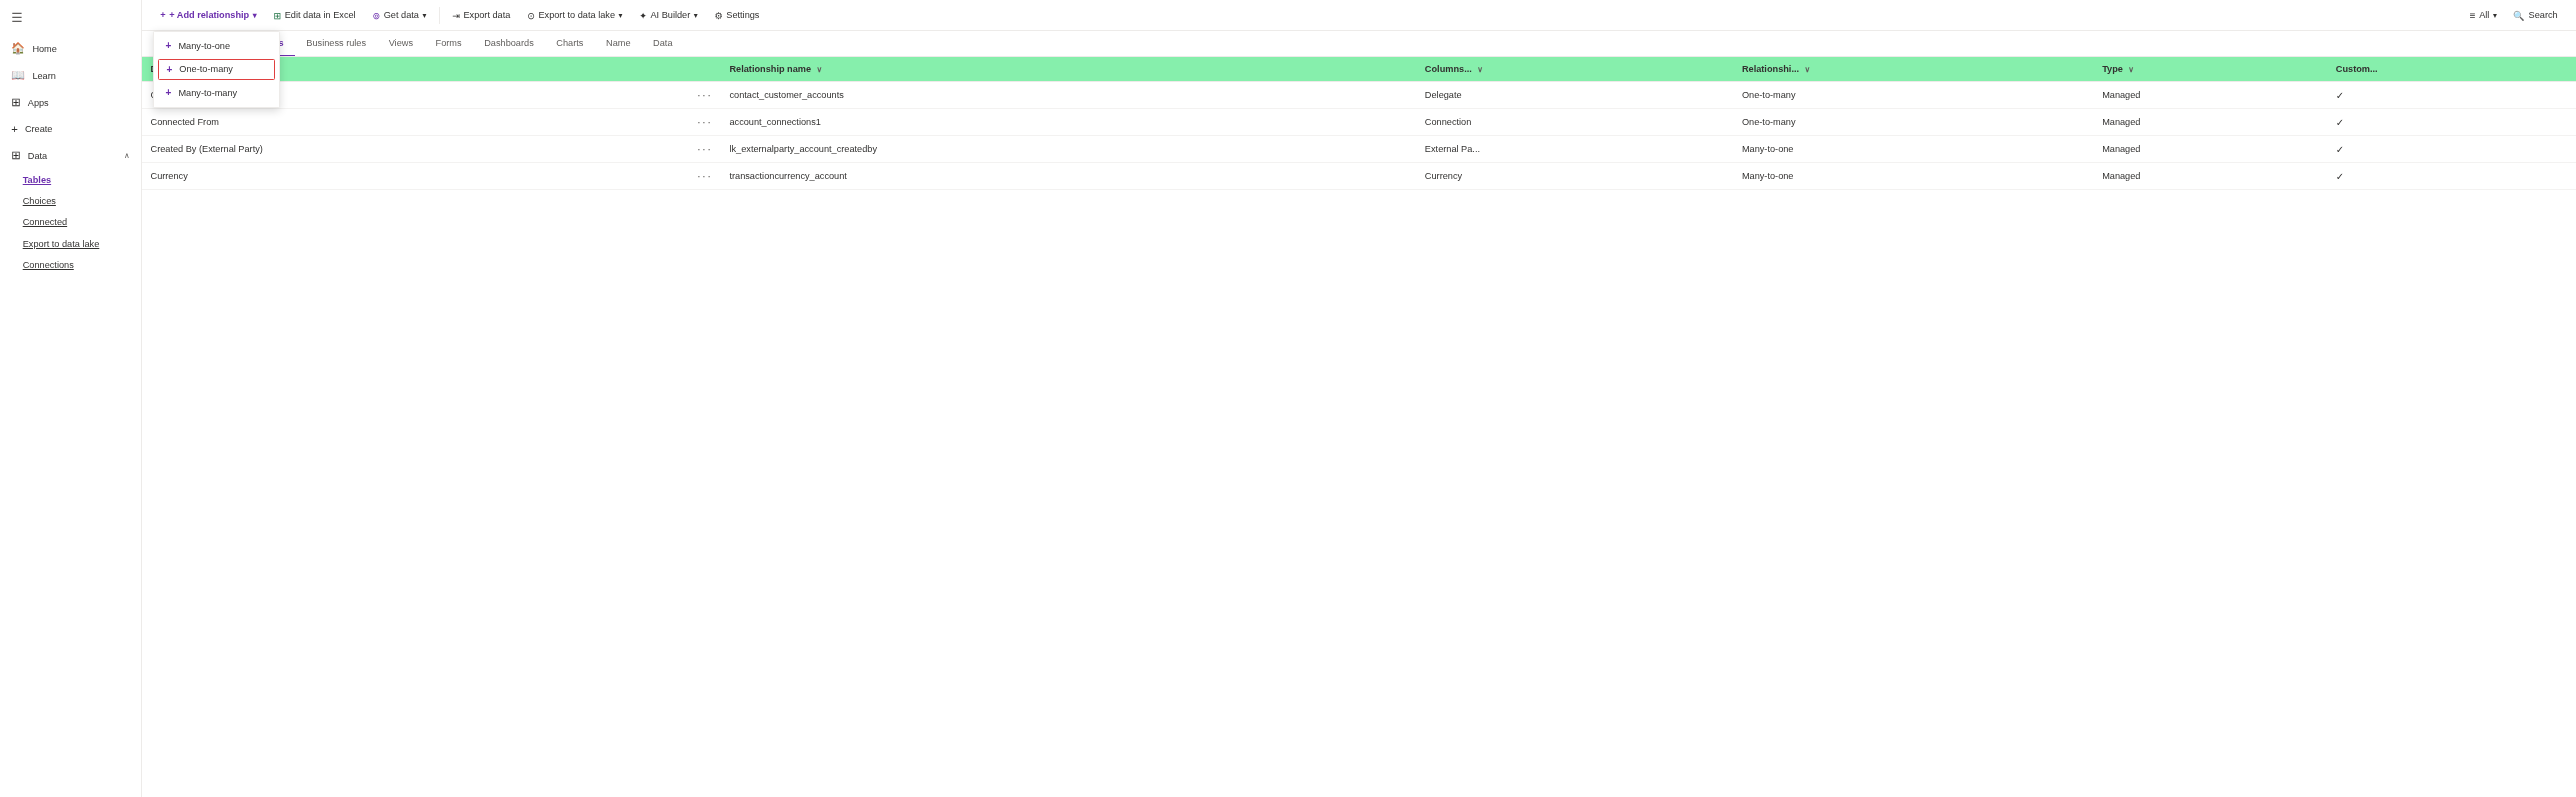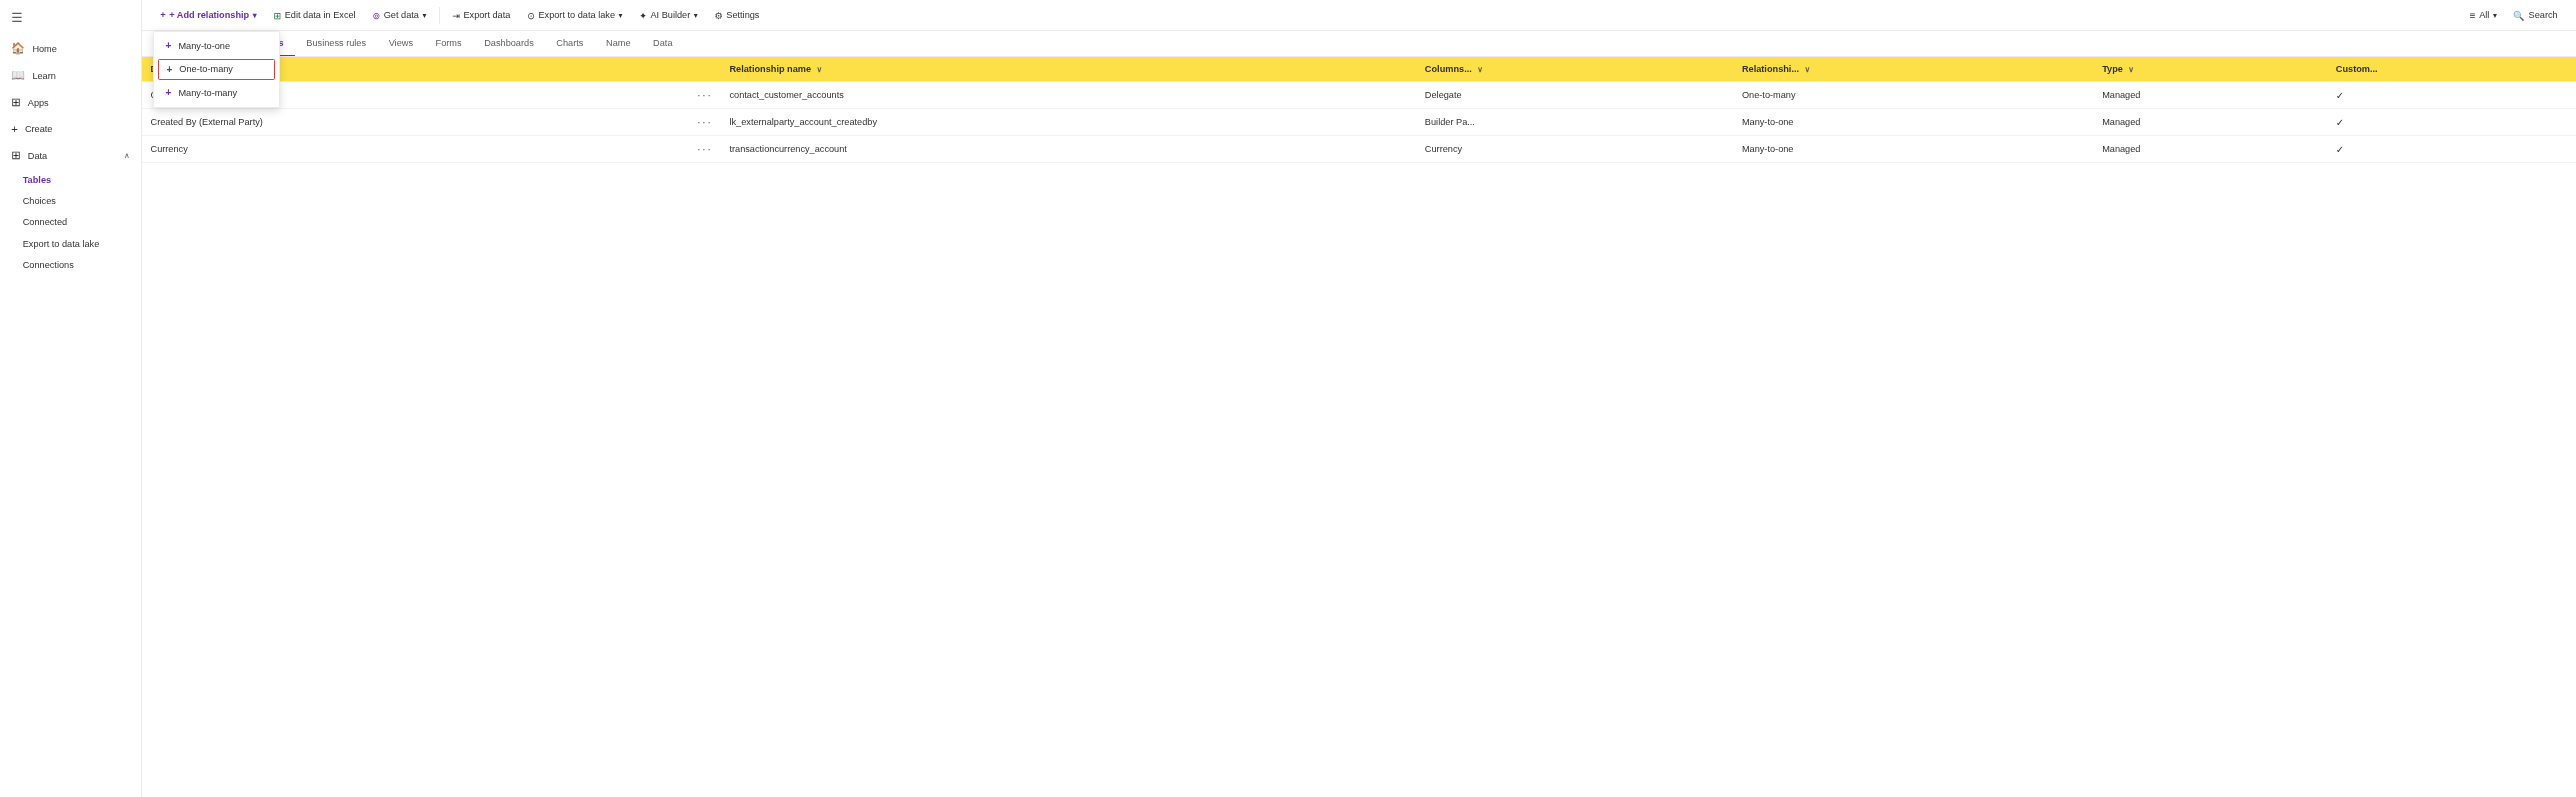--- a/index.html
+++ b/index.html
@@ -31,20 +31,21 @@
       gap: 7px;
       font-size: 9.2px;
     }
     .sidebar-nav-icon { font-size: 11.3px; }
     .sidebar-sub-item {
       padding: 5.7px 11.3px 5.7px 22.7px;
       cursor: pointer;
       color: #323130;
       font-size: 9.2px;
       font-weight: 600;
+      text-decoration: underline;
     }
     .sidebar-sub-item.active { color: #6b2fad; font-weight: 700; }
     .sidebar-sub-item-normal { font-weight: 400; }
 
     
     .main-area {
       flex: 1;
       display: flex;
       flex-direction: column;
       overflow: hidden;
@@ -154,21 +155,21 @@
     .table-container {
       flex: 1;
       overflow: auto;
     }
     table {
       width: 100%;
       border-collapse: collapse;
       font-size: 9.2px;
     }
     thead tr {
-      background: #fde047;
+      background: #86efac;
       border-bottom: 0.7px solid #edebe9;
     }
     th {
       text-align: left;
       padding: 7px 8.5px;
       font-weight: 600;
       color: #323130;
       white-space: nowrap;
       border-bottom: 0.7px solid #edebe9;
     }
@@ -370,24 +371,33 @@
       <tr>
     <td>Company Name</td>
     <td><span class="ellipsis-btn">···</span></td>
     <td>contact_customer_accounts</td>
     <td>Delegate</td>
     <td>One-to-many</td>
     <td>Managed</td>
     <td><span class="checkmark">✓</span></td>
   </tr>
           <tr>
+    <td>Connected From</td>
+    <td><span class="ellipsis-btn">···</span></td>
+    <td>account_connections1</td>
+    <td>Connection</td>
+    <td>One-to-many</td>
+    <td>Managed</td>
+    <td><span class="checkmark">✓</span></td>
+  </tr>
+          <tr>
     <td>Created By (External Party)</td>
     <td><span class="ellipsis-btn">···</span></td>
     <td>lk_externalparty_account_createdby</td>
-    <td>Builder Pa...</td>
+    <td>External Pa...</td>
     <td>Many-to-one</td>
     <td>Managed</td>
     <td><span class="checkmark">✓</span></td>
   </tr>
           <tr>
     <td>Currency</td>
     <td><span class="ellipsis-btn">···</span></td>
     <td>transactioncurrency_account</td>
     <td>Currency</td>
     <td>Many-to-one</td>

